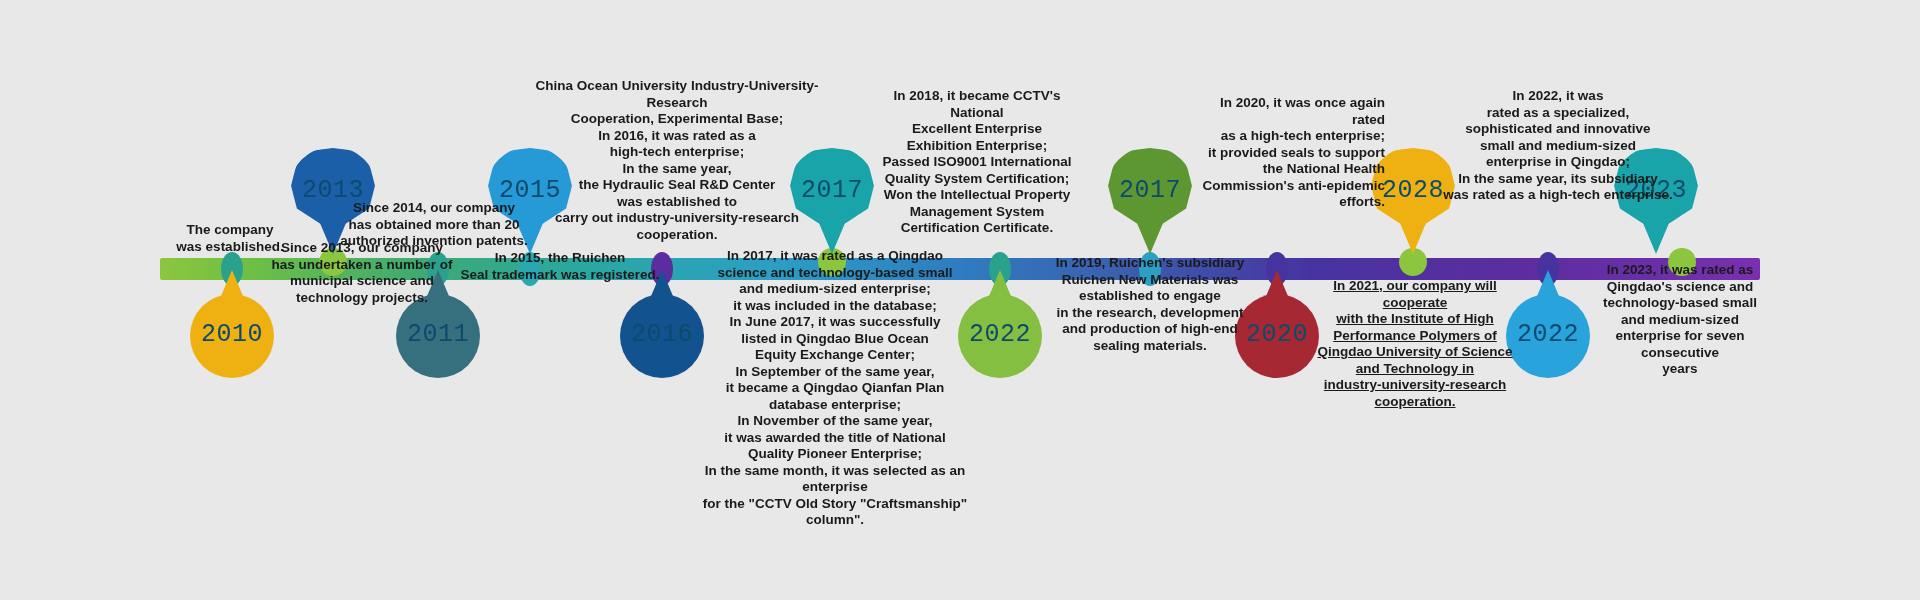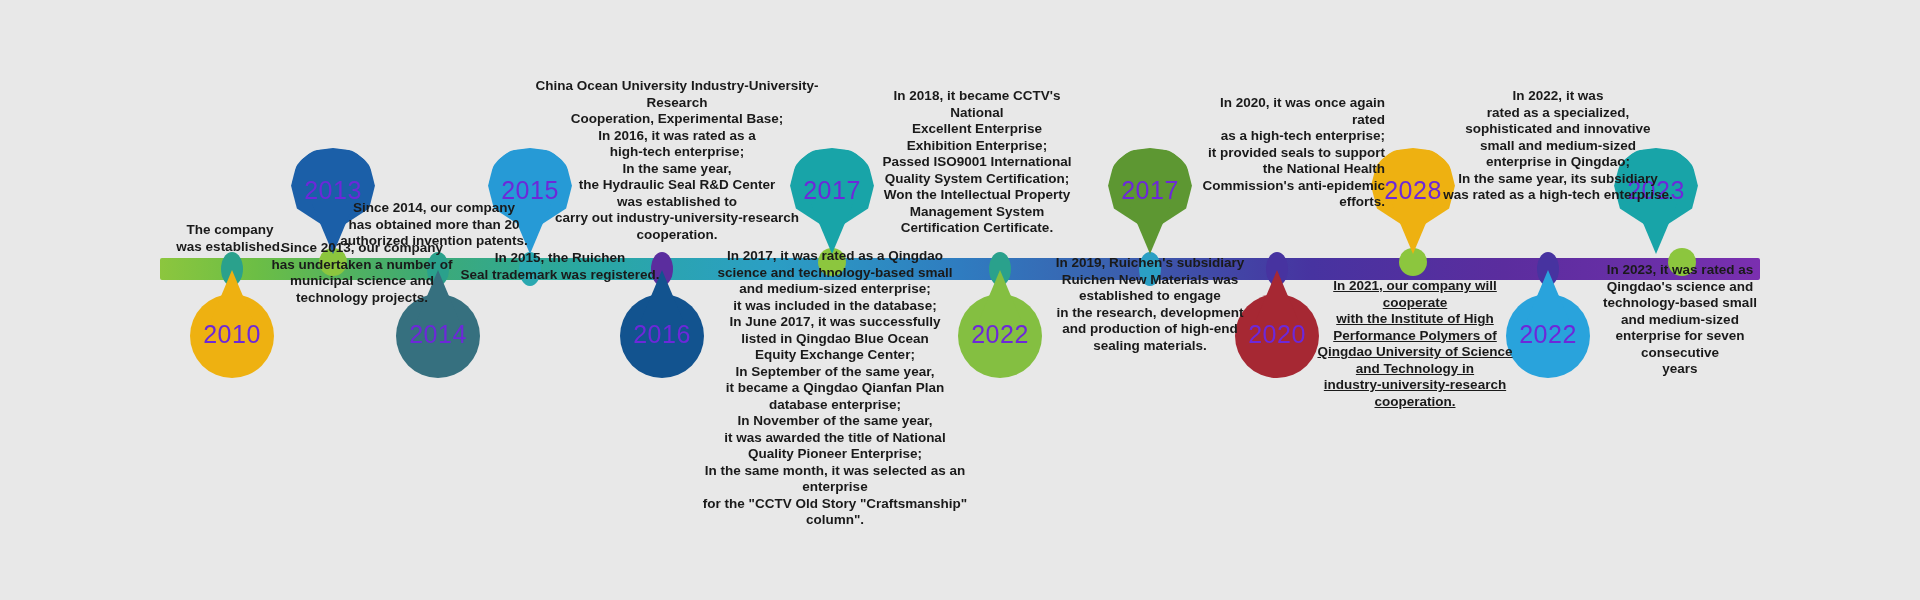--- a/index.html
+++ b/index.html
@@ -107,25 +107,26 @@
     transform: translateX(-50%);
     border-left: 21px solid transparent;
     border-right: 21px solid transparent;
     border-bottom: 50px solid var(--pincolor);
   }
 
   .pin-year {
     position: absolute;
     width: 84px;
     text-align: center;
-    color: #6d28d9;
+    color: #0c4a6e;
     font-size: 25px;
     font-weight: 400;
     letter-spacing: 0.5px;
     z-index: 3;
+    font-family: Liberation Mono, monospace;
   }
   .pin.down .pin-year { top: 28px; }
   .pin.up .pin-year   { top: 52px; }
 
   
   .desc {
     position: absolute;
     text-align: center;
     color: #1a1a1a;
     font-size: 13.5px;
@@ -162,21 +163,21 @@
       <div class="pin up" style="left: 232px; --pincolor: #eeb111; top: 268px;">
         <div class="pin-shape" style="background: rgb(238, 177, 17);"></div>
         <div class="pin-year">2010</div>
       </div>
       <div class="pin down" style="left: 333px; --pincolor: #1b5fa8; top: 148px;">
         <div class="pin-shape" style="background: rgb(27, 95, 168);"></div>
         <div class="pin-year">2013</div>
       </div>
       <div class="pin up" style="left: 438px; --pincolor: #36707f; top: 268px;">
         <div class="pin-shape" style="background: rgb(54, 112, 127);"></div>
-        <div class="pin-year">2014</div>
+        <div class="pin-year">2011</div>
       </div>
       <div class="pin down" style="left: 530px; --pincolor: #269ad6; top: 148px;">
         <div class="pin-shape" style="background: rgb(38, 154, 214);"></div>
         <div class="pin-year">2015</div>
       </div>
       <div class="pin up" style="left: 662px; --pincolor: #12538f; top: 268px;">
         <div class="pin-shape" style="background: rgb(18, 83, 143);"></div>
         <div class="pin-year">2016</div>
       </div>
       <div class="pin down" style="left: 832px; --pincolor: #18a4a8; top: 148px;">

